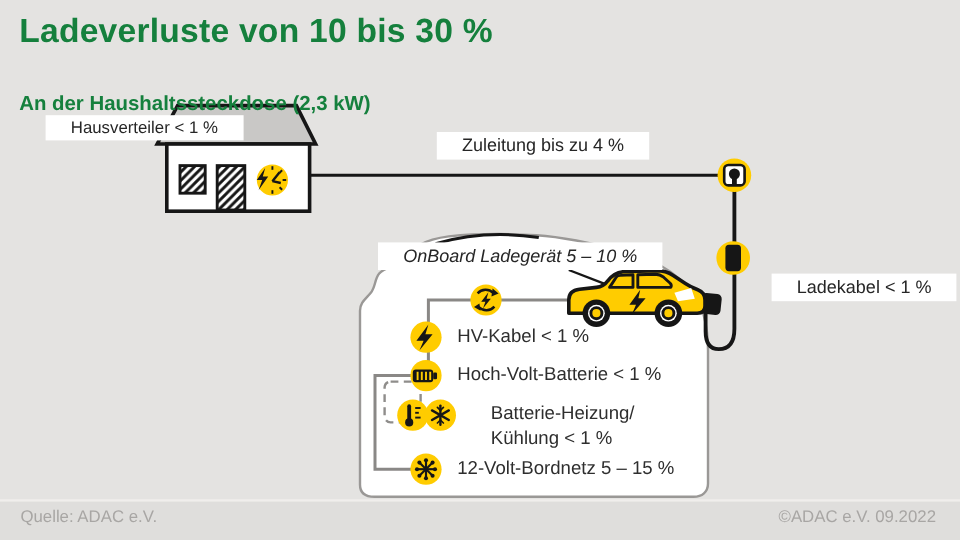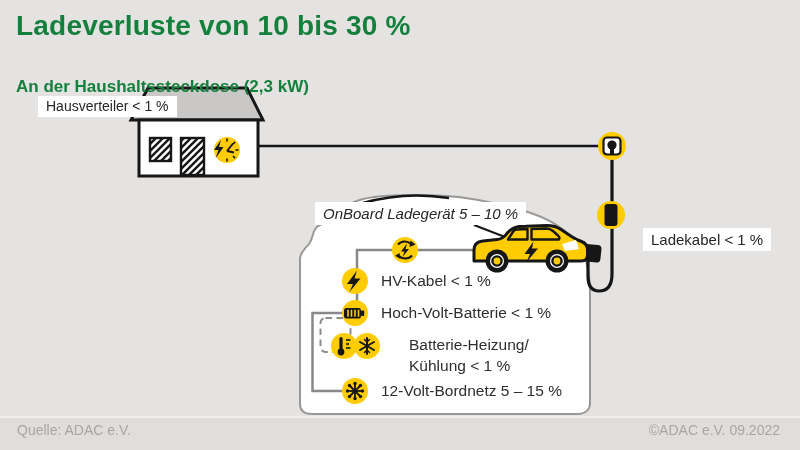--- a/index.html
+++ b/index.html
@@ -8,21 +8,21 @@
     background:#e4e3e1;
     font-family:"Liberation Sans","DejaVu Sans",sans-serif;
     color:#1a1a1a;
   }
   .stage svg{position:absolute;left:0;top:0;}
   .abs{position:absolute;white-space:nowrap;}
   .title{left:16px;top:10px;font-size:28px;font-weight:bold;letter-spacing:.2px;color:#15803d;}
   .subtitle{left:16px;top:51px;font-size:17px;font-weight:bold;color:#15803d;margin-top:26px;}
   .callout{
     background:#fff;color:#262626;font-size:15px;line-height:23px;
-    padding:0 8px;height:23px;
+    padding:0 21px;height:23px;
   }
   .callout.small{font-size:14px;line-height:21px;height:21px;}
   .list-label{font-size:15.5px;line-height:20px;color:#2e2e2e;}
   .list-label span{display:block;line-height:21px;}
   .footer-band{
     position:absolute;left:0;top:416px;width:800px;height:34px;
     background:#dfdedc;border-top:2px solid #f0eeec;box-sizing:border-box;
   }
   .footer-text{font-size:14px;color:#a8a6a4;top:422px;}
   .footer-left{left:17px;}
@@ -186,20 +186,21 @@
         <circle cx="349.5" cy="396.5" r="1.7"></circle>
           <circle cx="360.5" cy="385.5" r="1.7"></circle>
       </g>
     </g>
   </svg>
 
   <div class="abs title">Ladeverluste von 10 bis 30 %</div>
   <div class="abs subtitle">An der Haushaltssteckdose (2,3 kW)</div>
 
   <div class="abs callout small" style="left:38px;top:96px;">Hausverteiler &lt; 1 %</div>
+  <div class="abs callout" style="left:364px;top:110px;">Zuleitung bis zu 4 %</div>
   <div class="abs callout" style="left:315px;top:202px;font-style:italic;">OnBoard Ladegerät 5 – 10 %</div>
   <div class="abs callout" style="left:643px;top:204px;margin-top:24px;">Ladekabel &lt; 1 %</div>
 
   <div class="abs list-label" style="left:381px;top:271px;">HV-Kabel &lt; 1 %</div>
   <div class="abs list-label" style="left:381px;top:303px;">Hoch-Volt-Batterie &lt; 1 %</div>
   <div class="abs list-label" style="left:381px;top:334px;margin-left:28px;">
     <span>Batterie-Heizung/</span>
     <span>Kühlung &lt; 1 %</span>
   </div>
   <div class="abs list-label" style="left:381px;top:381px;">12-Volt-Bordnetz 5 – 15 %</div>

